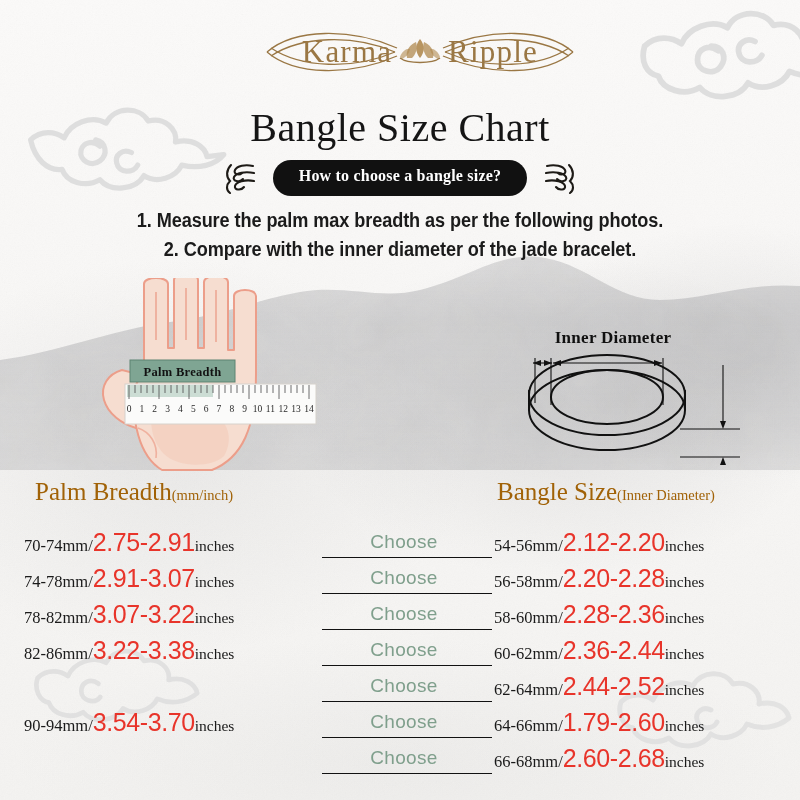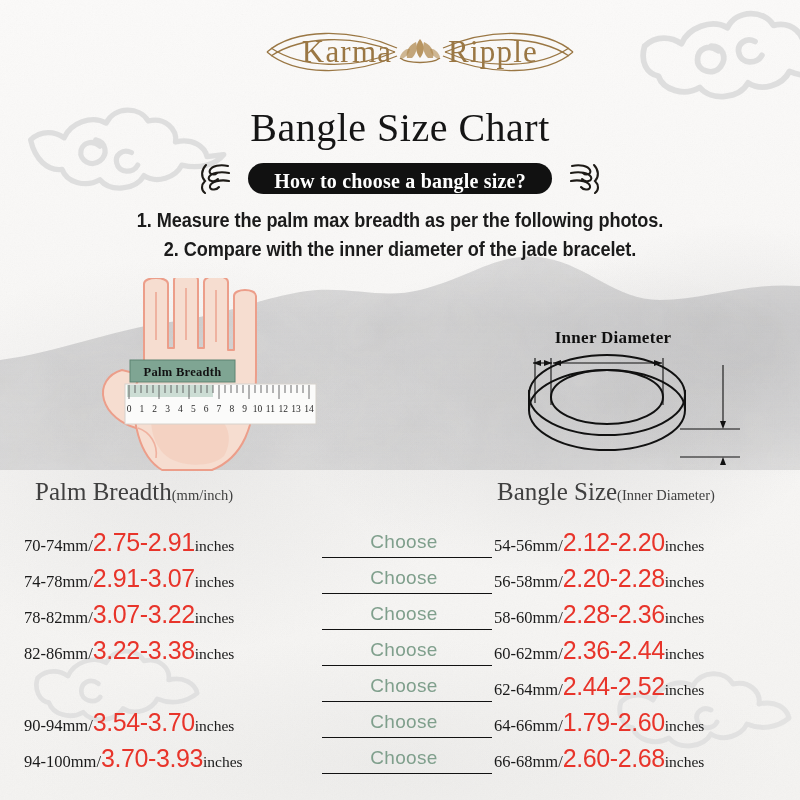--- a/index.html
+++ b/index.html
@@ -84,24 +84,24 @@
     display: flex;
     align-items: center;
     justify-content: center;
     gap: 14px;
   }
   .swirl { display: block; }
   #pill {
     background: #111111;
     color: #ffffff;
     border-radius: 22px;
-    padding: 7px 26px 1px 26px;
+    padding: 7px 26px 11px 26px;
     font-family: "Liberation Serif", serif;
     font-weight: bold;
-    font-size: 20px;
+    font-size: 16px;
     letter-spacing: .2px;
     white-space: nowrap;
   }
 
   
   #steps {
     position: absolute;
     top: 206px;
     left: 0; right: 0;
     text-align: center;
@@ -138,21 +138,21 @@
     font-size: 17px;
     fill: #101010;
     letter-spacing: .3px;
   }
 
   
   #headers { position: absolute; top: 478px; left: 0; right: 0; height: 32px; }
   .sec-head {
     position: absolute;
     font-family: "Liberation Serif", serif;
-    color: #404040;
+    color: #a16207;
     white-space: nowrap;
   }
   .sec-head .big { font-size: 25px; }
   .sec-head .small { font-size: 14.5px; }
   #head-palm { left: 35px; top: 0; }
   #head-bangle { left: 497px; top: 0; }
 
   
   #table {
     position: absolute;
@@ -484,18 +484,17 @@
       <div class="rule"></div>
       <div class="cell-right"><span class="mm">62-64mm/</span><span class="inch">2.44-2.52</span><span class="unit">inches</span></div>
     </div>
     <div class="row">
       <div class="cell-left"><span class="mm">90-94mm/</span><span class="inch">3.54-3.70</span><span class="unit">inches</span></div>
       <div class="cell-mid"><span class="choose">Choose</span></div>
       <div class="rule"></div>
       <div class="cell-right"><span class="mm">64-66mm/</span><span class="inch">1.79-2.60</span><span class="unit">inches</span></div>
     </div>
     <div class="row">
-      <div class="cell-left"><span class="mm">94-100mm/</span><span class="inch">3.70-3.93</span><span class="unit">inches</span></div>
       <div class="cell-mid"><span class="choose">Choose</span></div>
       <div class="rule"></div>
       <div class="cell-right"><span class="mm">66-68mm/</span><span class="inch">2.60-2.68</span><span class="unit">inches</span></div>
     </div>
   </div>
 
 </body></html>

